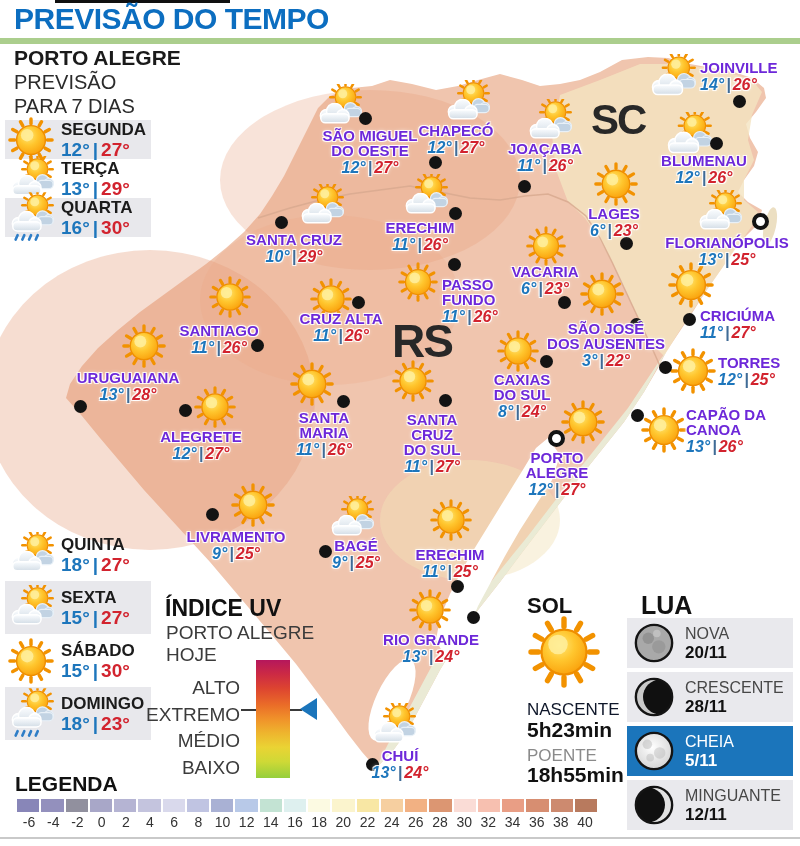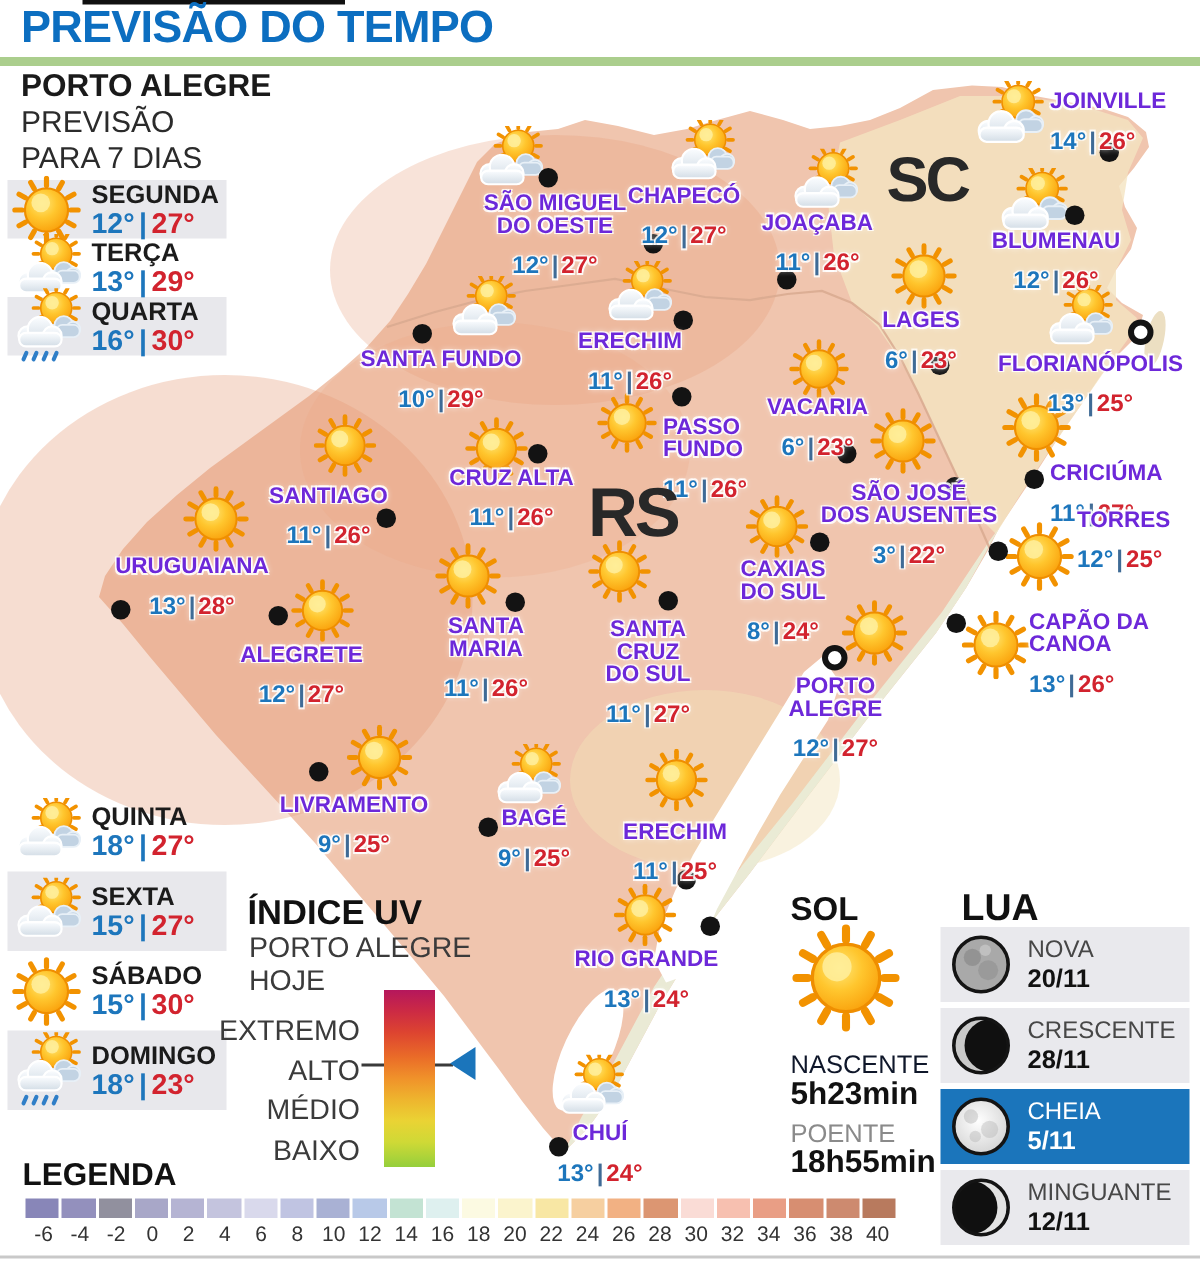--- a/index.html
+++ b/index.html
@@ -32,21 +32,21 @@
   #rs-label{left:392px;top:314px;font-size:46px;}
   #sc-label{left:591px;top:96px;font-size:42px;}
   .city-icon{position:absolute;}
   .city-dot{position:absolute;width:13px;height:13px;border-radius:50%;background:#131313;}
   .city-dot.ring{width:9px;height:9px;background:#fff;border:4px solid #131313;}
   .city-label{position:absolute;z-index:2;
     text-shadow:-1px -1px 0 rgba(255,255,255,.85),1px -1px 0 rgba(255,255,255,.85),
                 -1px 1px 0 rgba(255,255,255,.85),1px 1px 0 rgba(255,255,255,.85),0 0 4px rgba(255,255,255,.9);}
   .city-label.center{transform:translateX(-50%);text-align:center;}
   .cname{font-size:15px;font-weight:bold;color:#6d28d9;line-height:15px;white-space:pre-line;}
-  .ctemps{font-size:16px;font-weight:bold;line-height:17px;margin-top:11px;}
+  .ctemps{font-size:16px;font-weight:bold;line-height:17px;margin-top:1px;font-style:italic;}
   .ctemps .tsep{color:#3f6b96;padding:0 2px;}
   
   #uv-title{left:165px;top:595px;font-size:23px;font-weight:bold;color:#111;z-index:3;}
   #uv-city{left:166px;top:622px;font-size:19px;color:#3b3b3b;z-index:3;}
   #uv-when{left:166px;top:644px;font-size:19px;color:#3b3b3b;z-index:3;}
   #uv-levels{left:118px;top:675px;width:122px;text-align:right;z-index:3;}
   .uv-level{font-size:19px;color:#3b3b3b;line-height:26.5px;}
   #uv-line{left:241px;top:709px;width:61px;height:2px;background:#3a3a3a;z-index:3;}
   #uv-bar{left:256px;top:660px;width:34px;height:118px;z-index:4;
     background:linear-gradient(to bottom,#b5175c 0%,#cc2a44 12%,#dd4430 24%,#ea6c28 38%,
@@ -345,21 +345,21 @@
       <div class="city-dot ring" style="left: 751.5px; top: 212.5px;"></div>
       <div class="city-label center" style="left: 727px; top: 235px;">
         <div class="cname">FLORIANÓPOLIS</div>
         <div class="ctemps"><span class="tmin">13°</span><span class="tsep">|</span><span class="tmax">25°</span></div>
       </div>
       <svg viewBox="0 0 48 48" class="wicon city-icon" style="width: 46px; height: 46px; left: 298px; top: 184px;">
         <use href="#sym-suncloud"></use>
       </svg>
       <div class="city-dot" style="left: 274.5px; top: 215.5px;"></div>
       <div class="city-label center" style="left: 294px; top: 232px;">
-        <div class="cname">SANTA FUNDO</div>
+        <div class="cname">SANTA CRUZ</div>
         <div class="ctemps"><span class="tmin">10°</span><span class="tsep">|</span><span class="tmax">29°</span></div>
       </div>
       <svg viewBox="0 0 48 48" class="wicon city-icon" style="width: 46px; height: 46px; left: 402px; top: 174px;">
         <use href="#sym-suncloud"></use>
       </svg>
       <div class="city-dot" style="left: 448.5px; top: 206.5px;"></div>
       <div class="city-label center" style="left: 420px; top: 220px;">
         <div class="cname">ERECHIM</div>
         <div class="ctemps"><span class="tmin">11°</span><span class="tsep">|</span><span class="tmax">26°</span></div>
       </div>
@@ -454,21 +454,21 @@
       </svg>
       <div class="city-dot" style="left: 682.5px; top: 312.5px;"></div>
       <div class="city-label left" style="left: 700px; top: 308px;">
         <div class="cname">CRICIÚMA</div>
         <div class="ctemps"><span class="tmin">11°</span><span class="tsep">|</span><span class="tmax">27°</span></div>
       </div>
       <svg viewBox="0 0 48 48" class="wicon city-icon" style="width: 46px; height: 46px; left: 670px; top: 348px;">
         <use href="#sym-sun"></use>
       </svg>
       <div class="city-dot" style="left: 658.5px; top: 360.5px;"></div>
-      <div class="city-label left" style="left: 718px; top: 339px;">
+      <div class="city-label left" style="left: 718px; top: 355px;">
         <div class="cname">TORRES</div>
         <div class="ctemps"><span class="tmin">12°</span><span class="tsep">|</span><span class="tmax">25°</span></div>
       </div>
       <svg viewBox="0 0 48 48" class="wicon city-icon" style="width: 46px; height: 46px; left: 641px; top: 407px;">
         <use href="#sym-sun"></use>
       </svg>
       <div class="city-dot" style="left: 630.5px; top: 408.5px;"></div>
       <div class="city-label left" style="left: 686px; top: 407px;">
         <div class="cname">CAPÃO DA
 CANOA</div>
@@ -525,22 +525,22 @@
       </div>
     </div>
 
   <div id="rs-label" class="state-label">RS</div>
   <div id="sc-label" class="state-label">SC</div>
 
   <div id="uv-title" class="abs">ÍNDICE UV</div>
   <div id="uv-city" class="abs">PORTO ALEGRE</div>
   <div id="uv-when" class="abs">HOJE</div>
   <div id="uv-levels" class="abs">
+      <div class="uv-level">ALTO</div>
       <div class="uv-level">EXTREMO</div>
-      <div class="uv-level">ALTO</div>
       <div class="uv-level">MÉDIO</div>
       <div class="uv-level">BAIXO</div>
     </div>
   <div id="uv-line" class="abs"></div>
   <div id="uv-bar" class="abs"></div>
   <div id="uv-arrow" class="abs"></div>
 
   <div id="sol-title" class="abs">SOL</div>
   <svg id="sol-sun" class="abs" width="72" height="72" viewBox="0 0 48 48">
       <use href="#g-sun"></use>

